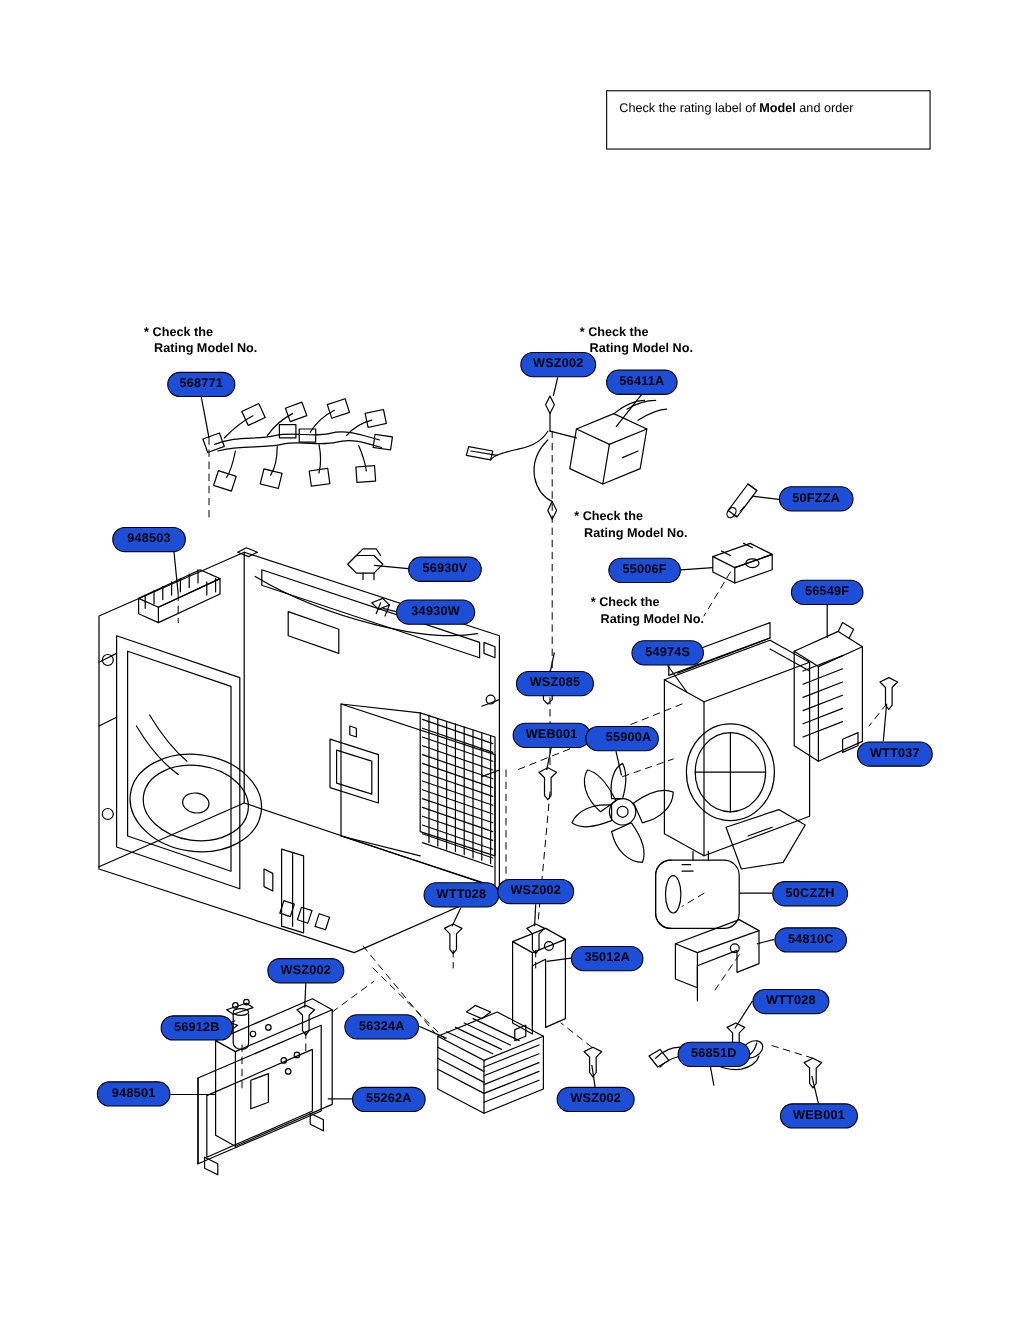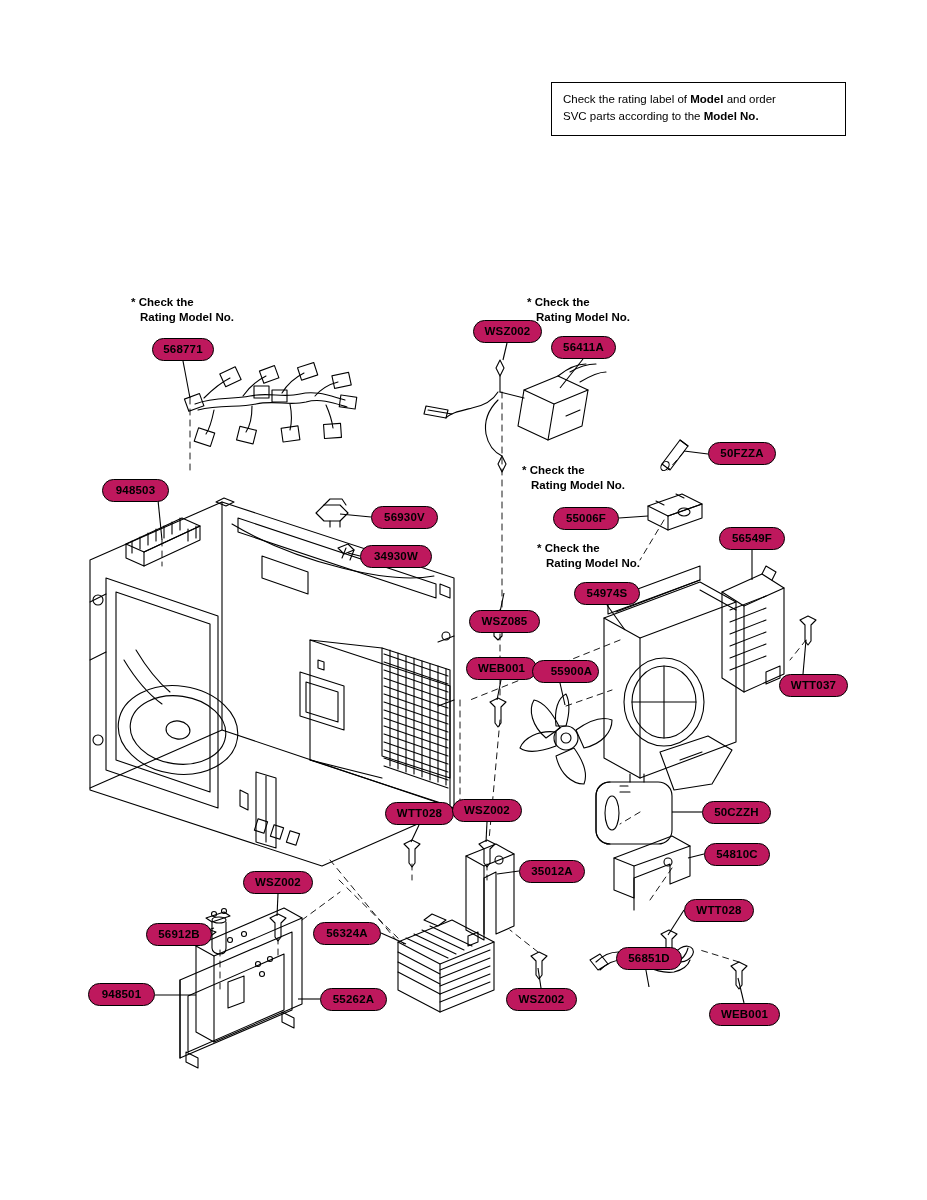--- a/index.html
+++ b/index.html
@@ -37,21 +37,21 @@
     font-size: 11.5px;
     line-height: 17px;
   }
   .note-box b { font-weight: bold; }
 
   
   .callout {
     position: absolute;
     border: 1.3px solid #000;
     border-radius: 13px;
-    background: #be185d;
+    background: #1d4ed8;
     box-sizing: border-box;
     height: 23px;
     line-height: 21px;
     text-align: center;
     font-size: 11.5px;
     font-weight: bold;
     letter-spacing: 0.2px;
     white-space: nowrap;
     z-index: 5;
   }
@@ -76,23 +76,20 @@
   }
 </style>
 </head>
 <body>
 
 <div id="diagram-root">
 
   <div class="note-box">
     <div>
       <span>Check the rating label of </span><b>Model</b><span> and order</span>
-    </div>
-    <div>
-      <span>SVC parts according to the </span><b>Model No.</b>
     </div>
   </div>
 
   <svg class="art" viewBox="0 0 927 1200">
     <g fill="none" stroke="#000" stroke-width="1.1" stroke-linejoin="round" stroke-linecap="round">
 
       <g>
         <path d="M195 404 C215 396 232 400 250 396 C268 392 283 398 300 394 C316 390 330 396 345 400"></path>
         <path d="M198 410 C220 404 238 408 256 404 C274 400 290 406 306 402 C320 398 334 403 347 407"></path>
         <path d="M204 398 C214 388 222 382 230 378"></path>

